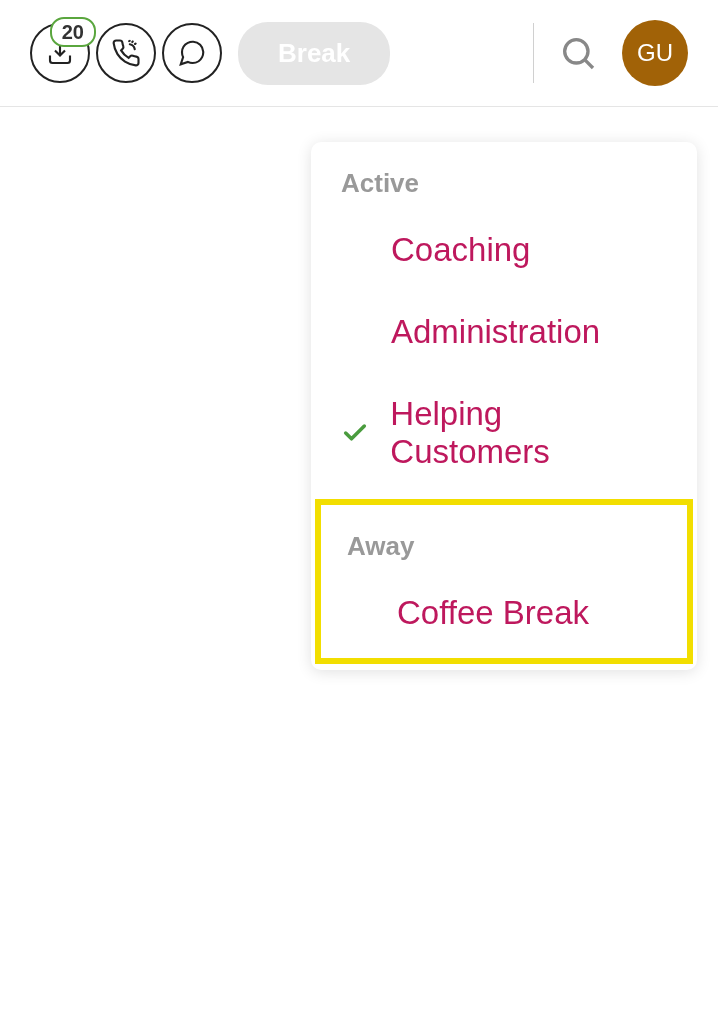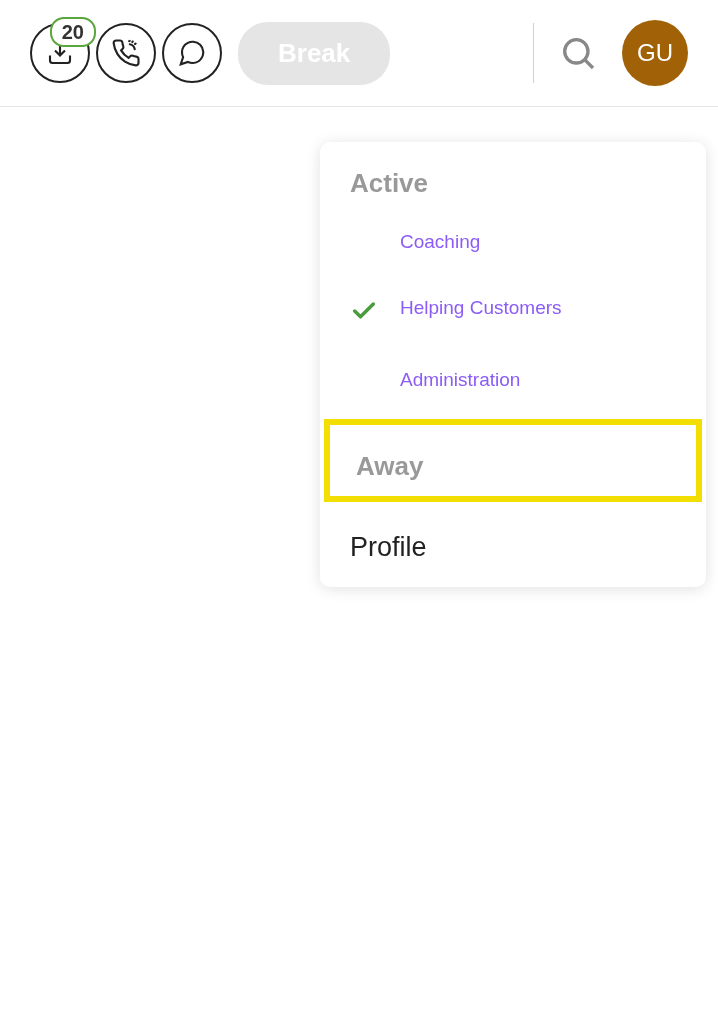--- a/index.html
+++ b/index.html
@@ -79,37 +79,37 @@
       justify-content: center;
       font-size: 24px;
       font-weight: 500;
       margin-left: 18px;
       cursor: pointer;
     }
     .spacer { flex: 1; }
     .dropdown {
       position: absolute;
       top: 142px;
-      right: 12px;
+      right: 21px;
       width: 386px;
       background: #fff;
       border-radius: 10px;
       box-shadow: 0 2px 15px rgba(0,0,0,0.12);
     }
     .section-header {
       color: #999;
       font-size: 26px;
       font-weight: 700;
       padding: 26px 30px 10px 30px;
     }
     .menu-item {
       display: flex;
       padding: 22px 30px 22px 30px;
-      font-size: 19px;
-      color: #8b5cf6;
+      font-size: 33px;
+      color: #be185d;
       cursor: pointer;
     }
     .menu-item .check-slot {
       width: 50px;
       display: flex;
       align-items: center;
     }
     .menu-item .check-slot svg {
       width: 28px;
       height: 28px;
@@ -167,30 +167,33 @@
 </div>
 
 <div class="dropdown">
   <div class="section-header">Active</div>
 
   <div class="menu-item">
     <span class="check-slot"></span>
     <span>Coaching</span>
   </div>
   <div class="menu-item">
+    <span class="check-slot"></span>
+    <span>Administration</span>
+  </div>
+  <div class="menu-item">
     <span class="check-slot">
       <svg viewBox="0 0 24 24" fill="none" stroke="#4a9c3e" stroke-width="3" stroke-linecap="round" stroke-linejoin="round">
         <polyline points="20 6 9 17 4 12"></polyline>
       </svg>
     </span>
     <span>Helping Customers</span>
   </div>
-  <div class="menu-item">
-    <span class="check-slot"></span>
-    <span>Administration</span>
-  </div>
 
   <div class="highlight-box">
     <div class="section-header">Away</div>
+    <div class="menu-item">
+      <span class="check-slot"></span>
+      <span>Coffee Break</span>
+    </div>
   </div>
 
-  <div class="simple-item">Profile</div>
 </div>
 
 </body></html>

